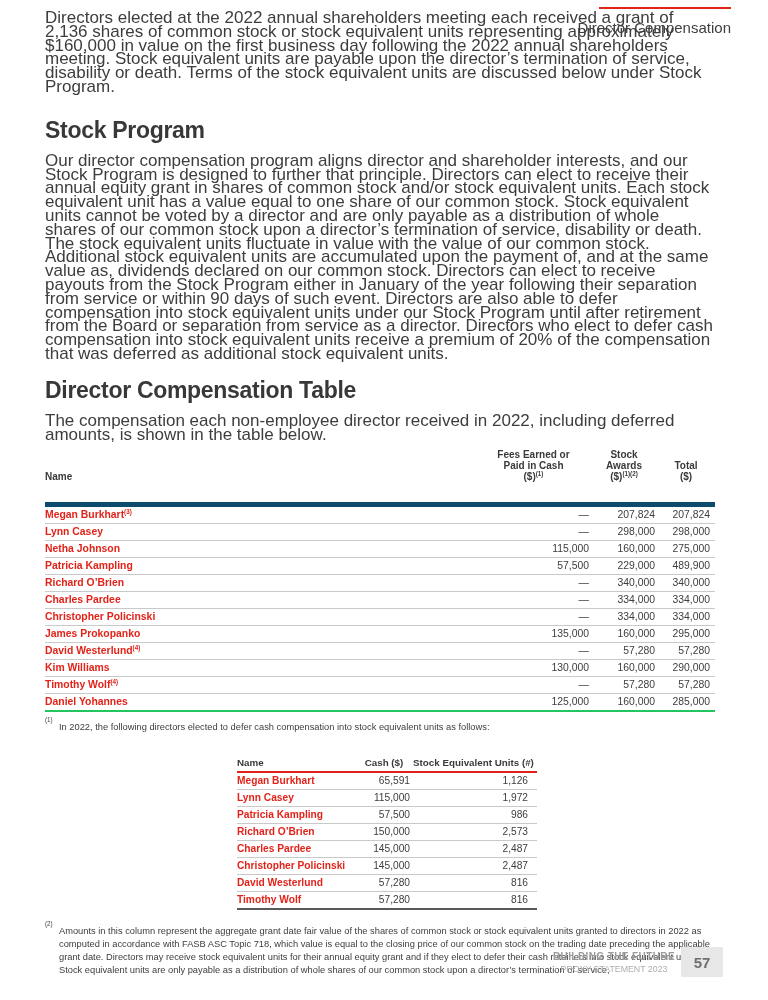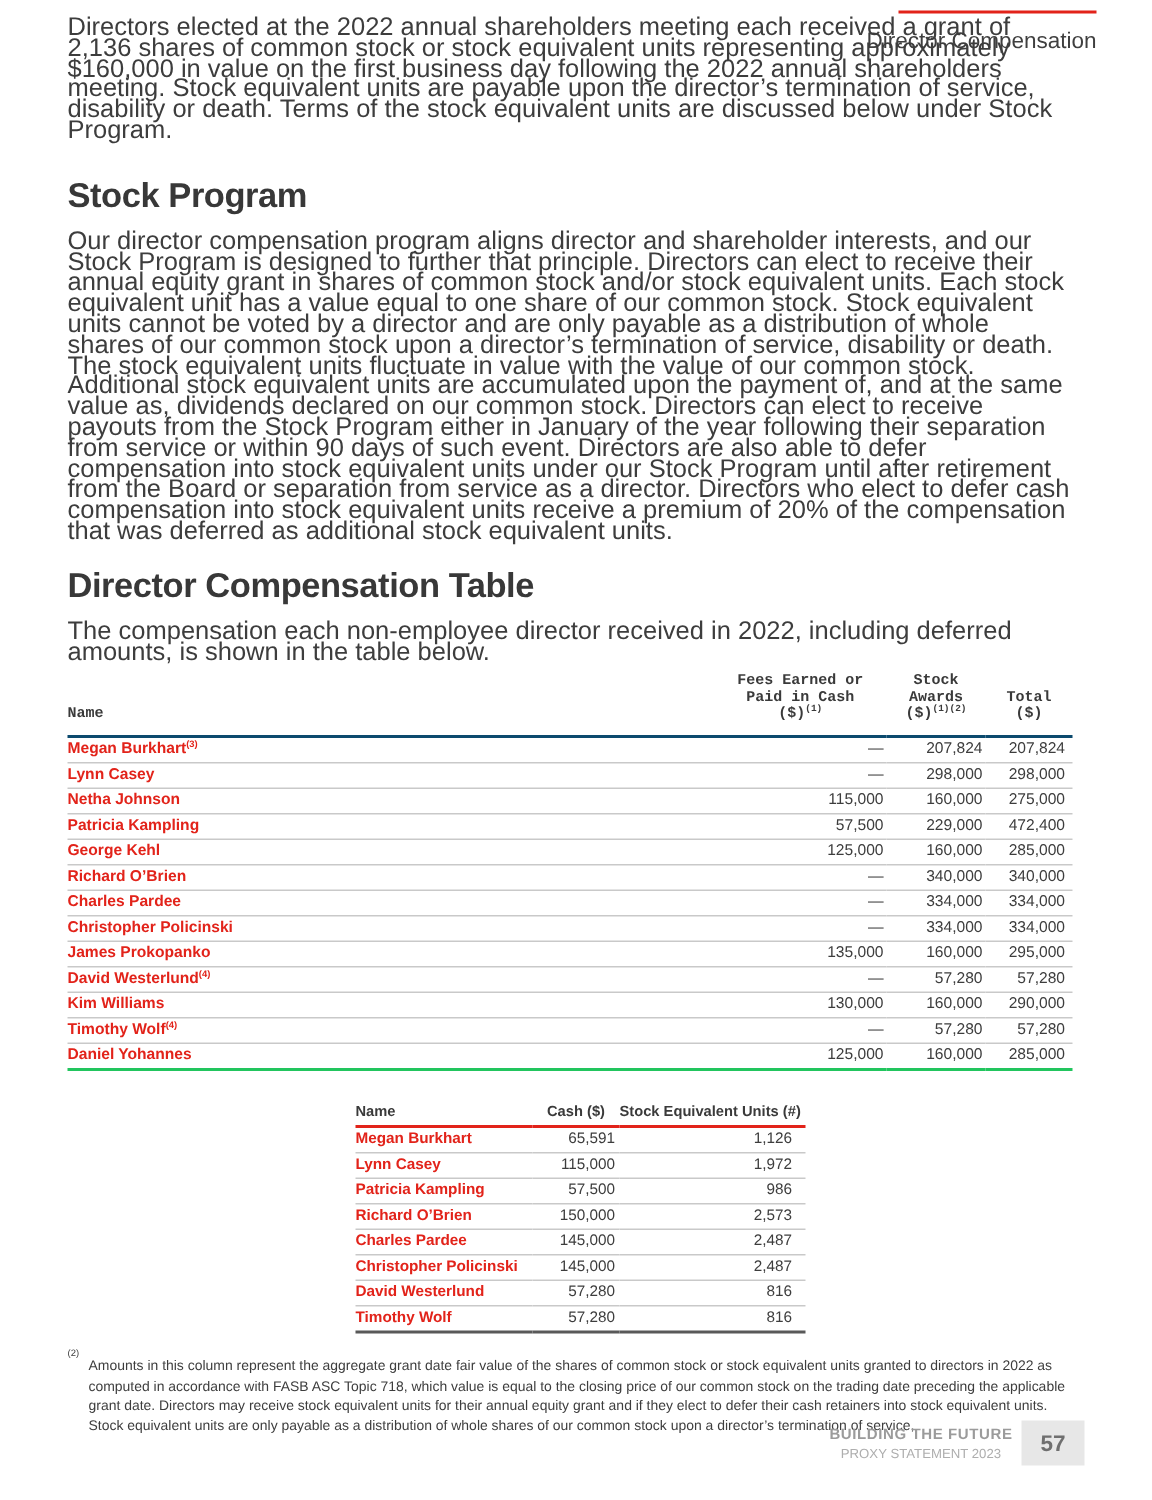--- a/index.html
+++ b/index.html
@@ -18,21 +18,21 @@
   .h1-third  { margin-top:16px; }
 
   p.body  { margin:11px 0 0 0; font-size:17px; line-height:13.8px; color:#3d3d3d; }
 
   sup { font-size:6.3px; line-height:0; vertical-align:4px; letter-spacing:0; }
 
   
   table.comp { border-collapse:collapse; width:670px; margin-top:8px; table-layout:fixed; }
   table.comp thead th {
     vertical-align:bottom; font-size:10px; line-height:11px; color:#3a3a3a;
-    padding:0 0 8px 0; border-bottom:2px solid #0c4a6e; font-weight:700;font-family:Liberation Mono, monospace;
+    padding:0 0 20px 0; border-bottom:5px solid #0c4a6e; font-weight:700;
   }
   th.th-name  { text-align:left; }
   th.th-mid   { text-align:center; }
   table.comp td { border-bottom:1px solid #c9c9c9; padding:2px 0; font-size:10.4px; line-height:12px; }
   table.comp tbody tr:last-child td { border-bottom:2px solid #22c55e; }
   td.col-name { color:#e2231a; font-weight:700; text-align:left; }
   td.col-num  { text-align:right; color:#3d3d3d; }
   table.comp td.c-fees  { padding-right:2px; }
   table.comp td.c-stock { padding-right:2px; }
   table.comp td.c-total { padding-right:5px; }
@@ -115,27 +115,21 @@
           <tr>
             <td class="col-name c-name"><span>Netha Johnson</span></td>
             <td class="col-num c-fees">115,000</td>
             <td class="col-num c-stock">160,000</td>
             <td class="col-num c-total">275,000</td>
           </tr>
           <tr>
             <td class="col-name c-name"><span>Patricia Kampling</span></td>
             <td class="col-num c-fees">57,500</td>
             <td class="col-num c-stock">229,000</td>
-            <td class="col-num c-total">472,400</td>
-          </tr>
-          <tr>
-            <td class="col-name c-name"><span>George Kehl</span></td>
-            <td class="col-num c-fees">125,000</td>
-            <td class="col-num c-stock">160,000</td>
-            <td class="col-num c-total">285,000</td>
+            <td class="col-num c-total">489,900</td>
           </tr>
           <tr>
             <td class="col-name c-name"><span>Richard O’Brien</span></td>
             <td class="col-num c-fees">—</td>
             <td class="col-num c-stock">340,000</td>
             <td class="col-num c-total">340,000</td>
           </tr>
           <tr>
             <td class="col-name c-name"><span>Charles Pardee</span></td>
             <td class="col-num c-fees">—</td>
@@ -174,20 +168,23 @@
           </tr>
           <tr>
             <td class="col-name c-name"><span>Daniel Yohannes</span></td>
             <td class="col-num c-fees">125,000</td>
             <td class="col-num c-stock">160,000</td>
             <td class="col-num c-total">285,000</td>
           </tr>
         </tbody>
     </table>
 
+    <div class="footnote">
+      <sup class="fn-marker">(1)</sup><span>In 2022, the following directors elected to defer cash compensation into stock equivalent units as follows:</span>
+    </div>
 
     <table class="defer">
       <colgroup>
           <col style="width:118px">
           <col style="width:58px">
           <col style="width:124px">
         </colgroup>
       <thead>
         <tr>
           <th class="th-name">Name</th>

